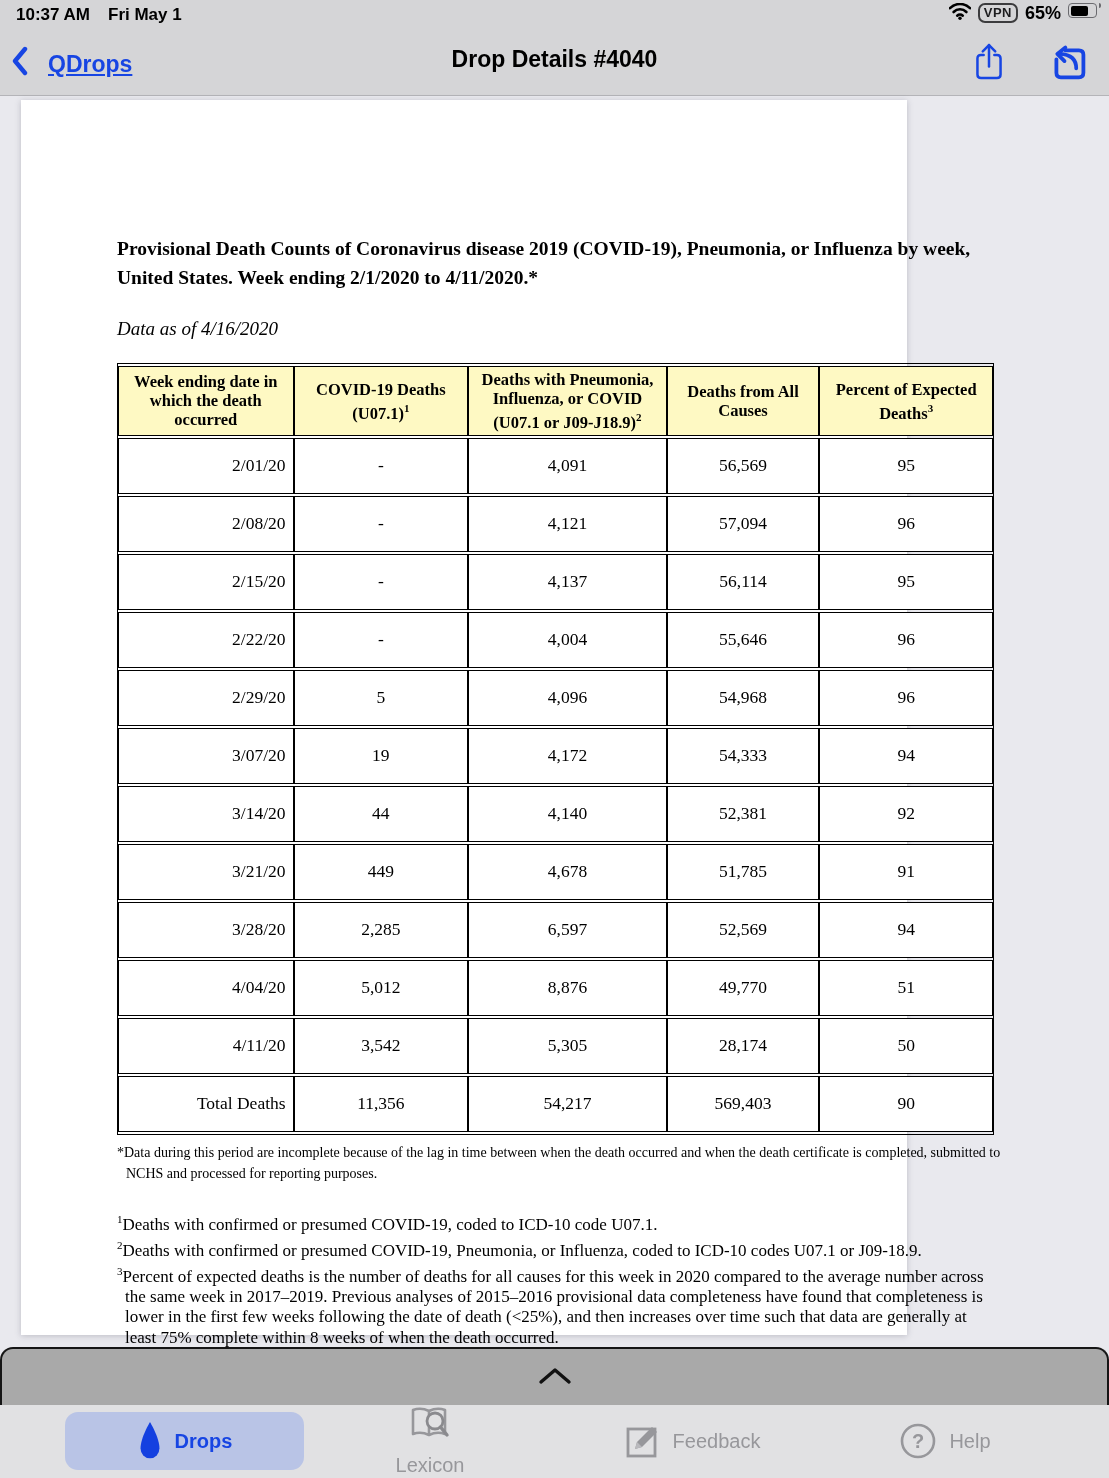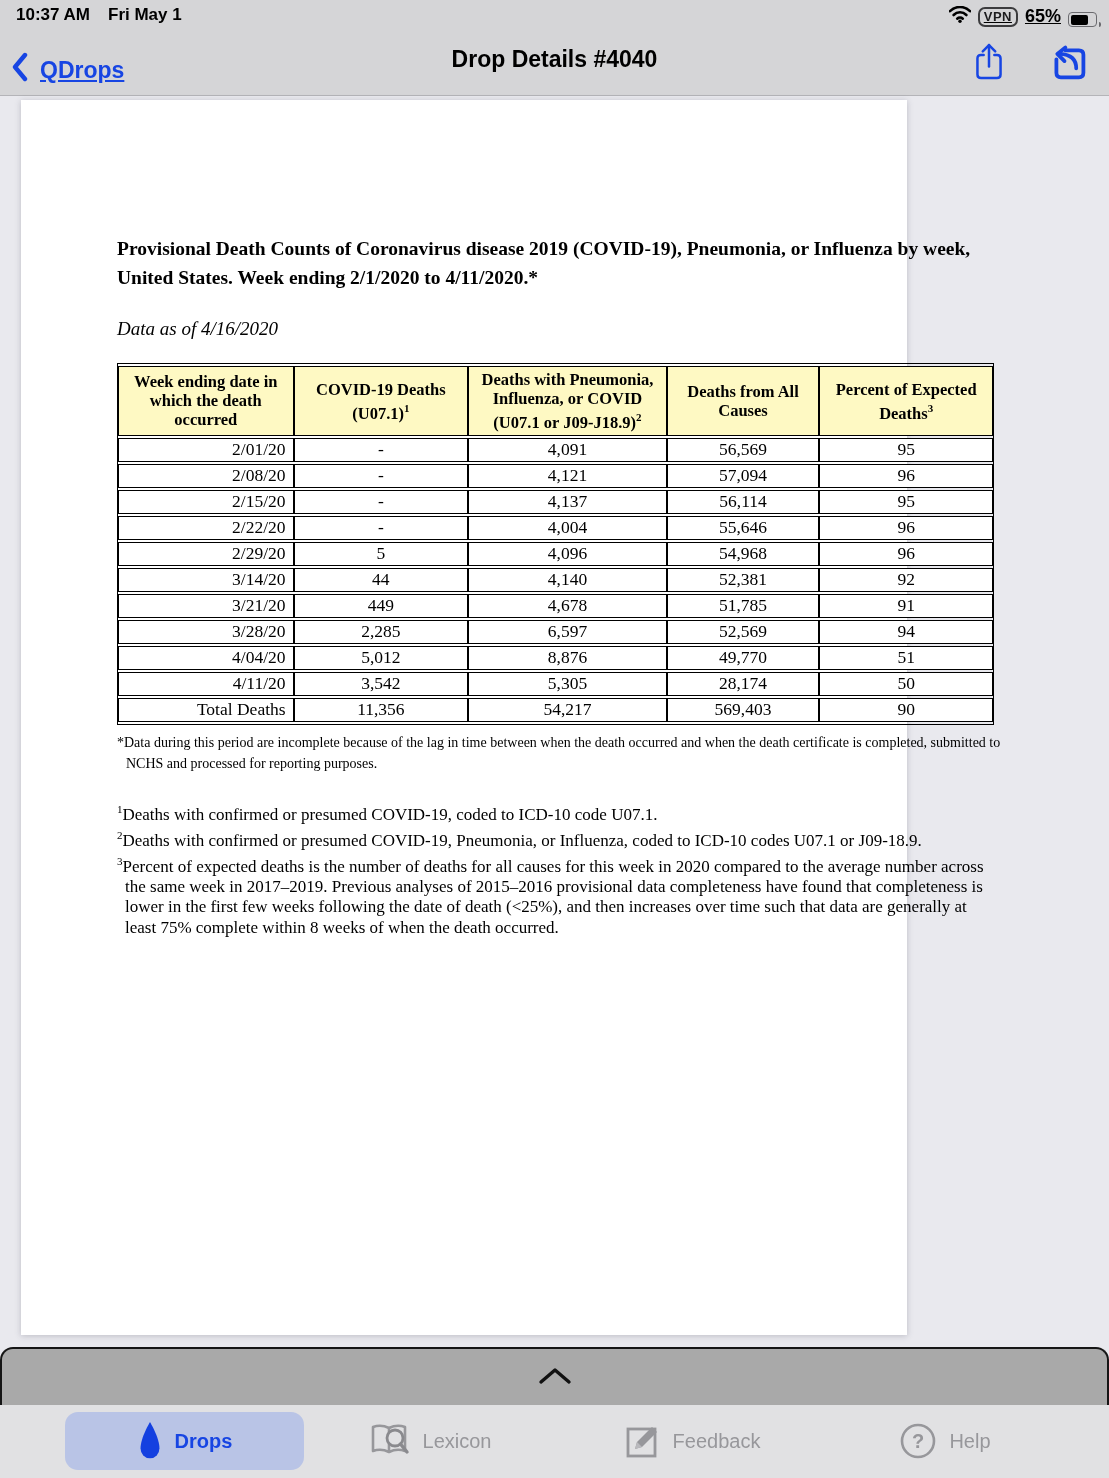--- a/index.html
+++ b/index.html
@@ -13,33 +13,33 @@
   .navbar{
     position:absolute;top:0;left:0;width:1109px;height:96px;
     background:#d5d5d7;border-bottom:1px solid #b4b4b8;box-sizing:border-box;
   }
   .status-left{
     position:absolute;left:16px;top:5px;font-size:17px;font-weight:700;color:#000;
     display:flex;gap:18px;
   }
   .status-right{
     position:absolute;right:8px;top:3px;height:24px;
-    display:flex;align-items:flex-end;gap:7px;color:#000;text-decoration:underline;
+    display:flex;align-items:flex-start;gap:7px;color:#000;
   }
   .vpn-badge{
     border:2px solid #3c3c3e;border-radius:7px;padding:0px 4px 1px 4px;
     font-size:13px;font-weight:700;letter-spacing:.5px;line-height:15px;color:#1c1c1e;
   }
   .battery-pct{font-size:18px;font-weight:600;}
   .battery{position:relative;width:27px;height:13px;border:1.5px solid #6a6a6e;border-radius:4px;}
   .battery .fill{position:absolute;left:1.5px;top:1.5px;bottom:1.5px;width:65%;background:#000;border-radius:2px;}
   .battery-tip{width:2px;height:5px;background:#6a6a6e;border-radius:0 2px 2px 0;margin-left:-5px;}
   .nav-row{position:absolute;left:0;top:40px;width:100%;height:46px;}
   .back-btn{
-    position:absolute;left:12px;top:12px;display:flex;align-items:center;gap:12px;
+    position:absolute;left:12px;top:6px;display:flex;align-items:center;gap:20px;
     color:#1745e3;font-size:23px;font-weight:700;cursor:pointer;
   }
   .back-btn .back-label{text-decoration:underline;}
   .nav-title{
     position:absolute;left:0;right:0;top:6px;text-align:center;
     font-size:23px;font-weight:700;color:#000;
   }
   .nav-icons{position:absolute;right:22px;top:2px;display:flex;gap:46px;align-items:center;}
   .nav-icons svg{display:block;cursor:pointer;}
   
@@ -64,21 +64,21 @@
     font-family:"Liberation Serif",serif;
   }
   .dtable th{
     background:#fef9c3;border:1px solid #000;
     font-size:16.5px;font-weight:700;line-height:19px;
     padding:3px 4px;text-align:center;vertical-align:middle;
   }
   .dtable td{
     border:1px solid #000;background:#fff;
     font-size:17.5px;line-height:21px;height:22px;
-    padding:0 4px;text-align:center;vertical-align:middle;
+    padding:16px 4px;text-align:center;vertical-align:middle;
   }
   .dtable td.rowlabel{text-align:right;padding-right:7px;}
   .dtable sup{font-size:11px;}
   .asterisk-note{
     margin-top:7px;width:884px;font-size:14px;line-height:21.5px;
     padding-left:9px;text-indent:-9px;
   }
   .footnotes{margin-top:24px;width:884px;}
   .footnote{
     font-size:17px;line-height:20.5px;
@@ -211,20 +211,27 @@
             <td>96</td>
           </tr>
           <tr>
             <td class="rowlabel">2/29/20</td>
             <td>5</td>
             <td>4,096</td>
             <td>54,968</td>
             <td>96</td>
           </tr>
           <tr>
+            <td class="rowlabel">3/07/20</td>
+            <td>19</td>
+            <td>4,172</td>
+            <td>54,333</td>
+            <td>94</td>
+          </tr>
+          <tr>
             <td class="rowlabel">3/14/20</td>
             <td>44</td>
             <td>4,140</td>
             <td>52,381</td>
             <td>92</td>
           </tr>
           <tr>
             <td class="rowlabel">3/21/20</td>
             <td>449</td>
             <td>4,678</td>
@@ -284,21 +291,21 @@
 
   <div class="tab active" style="left:65px;width:239px;">
     <span>
       <svg width="26" height="40" viewBox="0 0 24 38">
         <path d="M12 1 C12 1 3 16 3 26 a9 9.5 0 0 0 18 0 C21 16 12 1 12 1 Z" fill="#1440e0"></path>
       </svg>
     </span>
     <span>Drops</span>
   </div>
 
-  <div class="tab" style="left:360px;width:140px;">
+  <div class="tab" style="left:360px;width:140px;flex-direction:column;">
     <span>
       <svg width="42" height="36" viewBox="0 0 42 36">
         <path d="M4 4 Q12 1 20 5 V29 Q12 25 4 28 Z" fill="none" stroke="#97979b" stroke-width="2.6" stroke-linejoin="round"></path>
         <path d="M20 5 Q28 1 36 4 V28 Q28 25 20 29" fill="none" stroke="#97979b" stroke-width="2.6" stroke-linejoin="round"></path>
         <circle cx="26" cy="15" r="8" fill="#e1e1e3" stroke="#8a8a8e" stroke-width="2.8"></circle>
         <line x1="31.5" y1="21" x2="38" y2="29" stroke="#8a8a8e" stroke-width="3.4" stroke-linecap="round"></line>
       </svg>
     </span>
     <span>Lexicon</span>
   </div>

